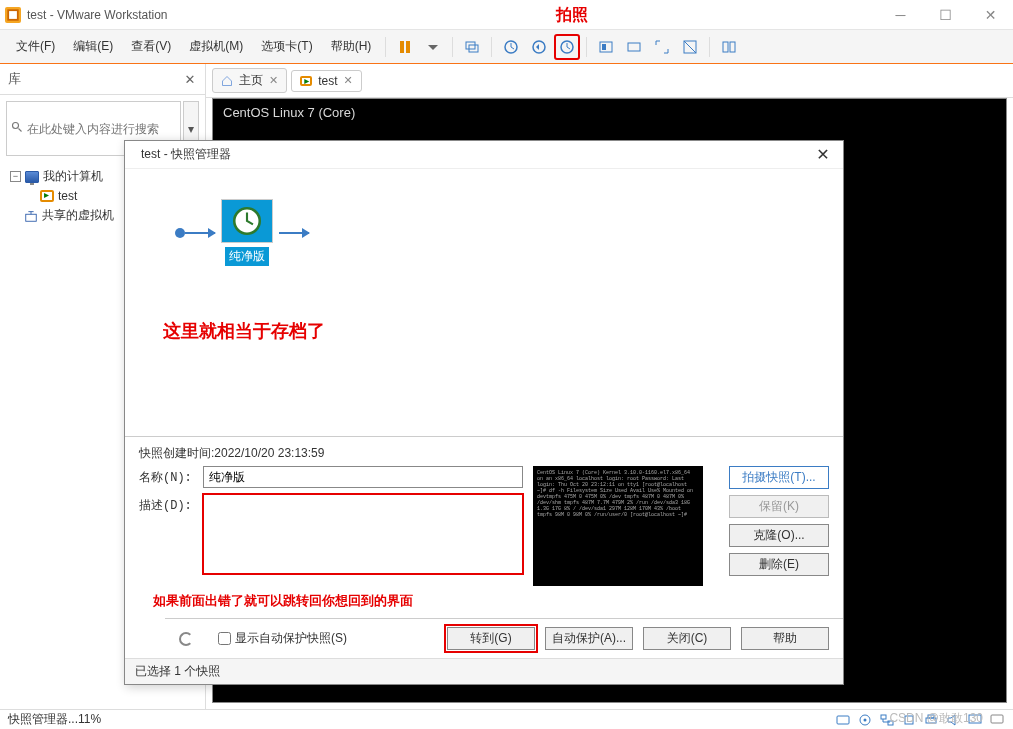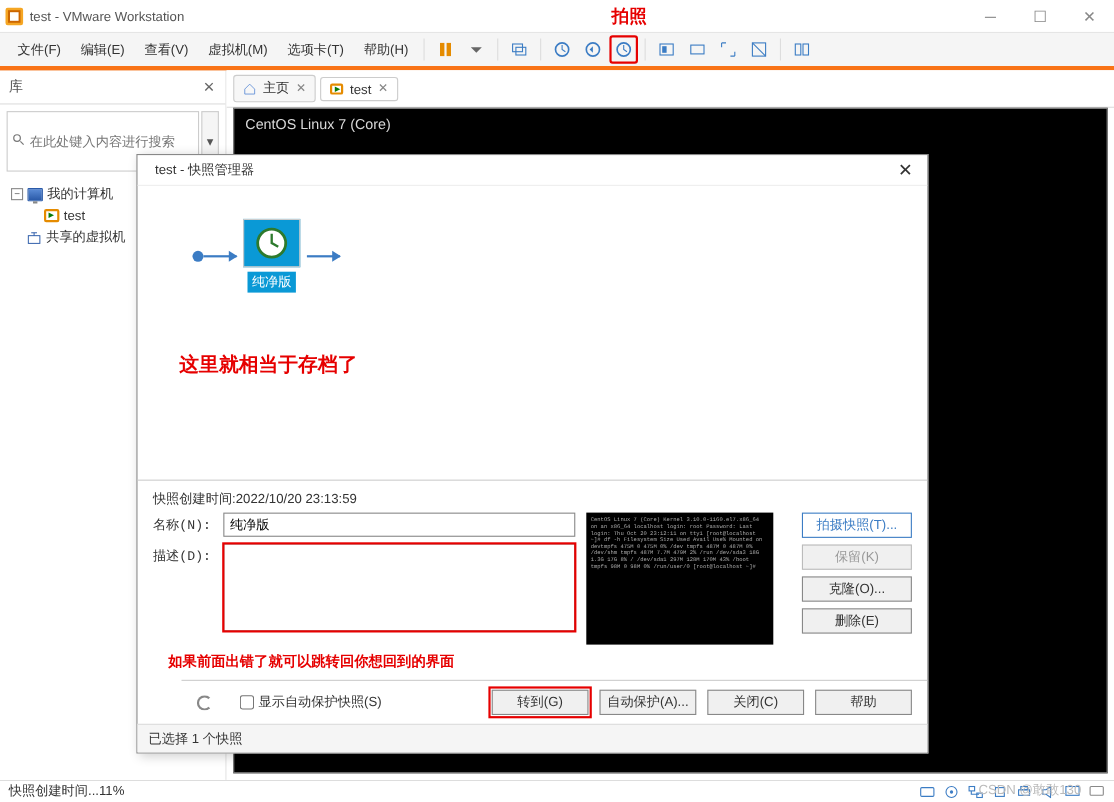--- a/index.html
+++ b/index.html
@@ -10,21 +10,21 @@
     
     
     .title-bar { display: flex; align-items: center; height: 30px; background: #fff; border-bottom: 1px solid #e5e5e5; padding-left: 5px; position: relative; top: 0; }
     .title-bar .app-icon { width: 16px; height: 16px; background: #f5a623; border-radius: 2px; margin-right: 6px; display:inline-flex; align-items:center; justify-content:center; }
     .title-bar .app-icon svg { width:12px; height:12px; }
     .title-text { color: #555; font-size: 12px; }
     .win-ctrls { position: absolute; right: 0; top: 0; display: flex; }
     .win-ctrl { width: 45px; height: 30px; display: flex; align-items: center; justify-content: center; color: #888; font-size: 14px; cursor: pointer; }
     
     
-    .menu-bar { display: flex; align-items: center; height: 34px; background: #f5f5f5; border-bottom: 4px solid #f97316; padding-left: 8px; gap: 2px; position: relative; }
+    .menu-bar { display: flex; align-items: center; height: 34px; background: #f5f5f5; border-bottom: 1px solid #f97316; padding-left: 8px; gap: 2px; position: relative; }
     .menu-item { padding: 0 8px; height: 100%; display: flex; align-items: center; color: #333; font-size: 12px; }
     .toolbar-sep { width: 1px; height: 20px; background: #ddd; margin: 0 4px; }
     .tb-btn { width: 26px; height: 26px; display: flex; align-items: center; justify-content: center; border: 1px solid transparent; border-radius: 2px; color: #3b7cc4; }
     .tb-btn.pause { color: #e58b00; }
     .tb-btn.outlined { border: 2px solid #e60000; border-radius:3px; }
     .tb-btn svg { width: 16px; height: 16px; }
     
     
     .main-area { display: flex; height: calc(100% - 30px - 34px - 20px); }
     
@@ -348,21 +348,21 @@
       <div class="btn2 btn-goto">转到(G)</div>
       <div class="btn2">自动保护(A)...</div>
       <div class="btn2">关闭(C)</div>
       <div class="btn2">帮助</div>
     </div>
   </div>
   <div class="dlg-status">已选择 1 个快照</div>
 </div>
 
 <div class="status-bar">
-  <span>快照创建时间...11%</span>
+  <span>快照管理器...11%</span>
   <div class="status-icons">
     <span>
         <svg width="14" height="12" viewBox="0 0 14 12">
           <rect x="1" y="2" width="12" height="8" rx="1" fill="none" stroke="#3b7cc4"></rect>
         </svg>
       </span>
     <span>
         <svg width="14" height="14" viewBox="0 0 14 14">
           <circle cx="7" cy="7" r="5" fill="none" stroke="#3b7cc4"></circle>
           <circle cx="7" cy="7" r="1.5" fill="#3b7cc4"></circle>

